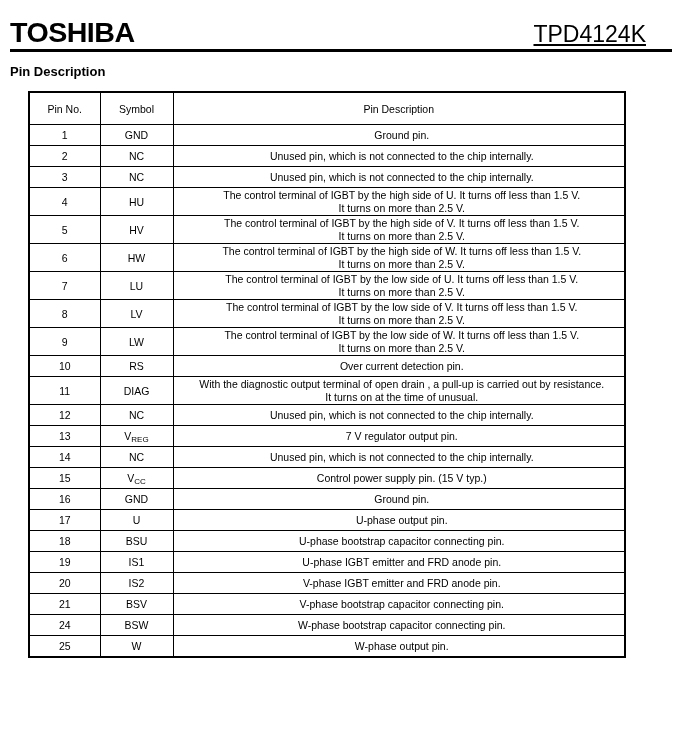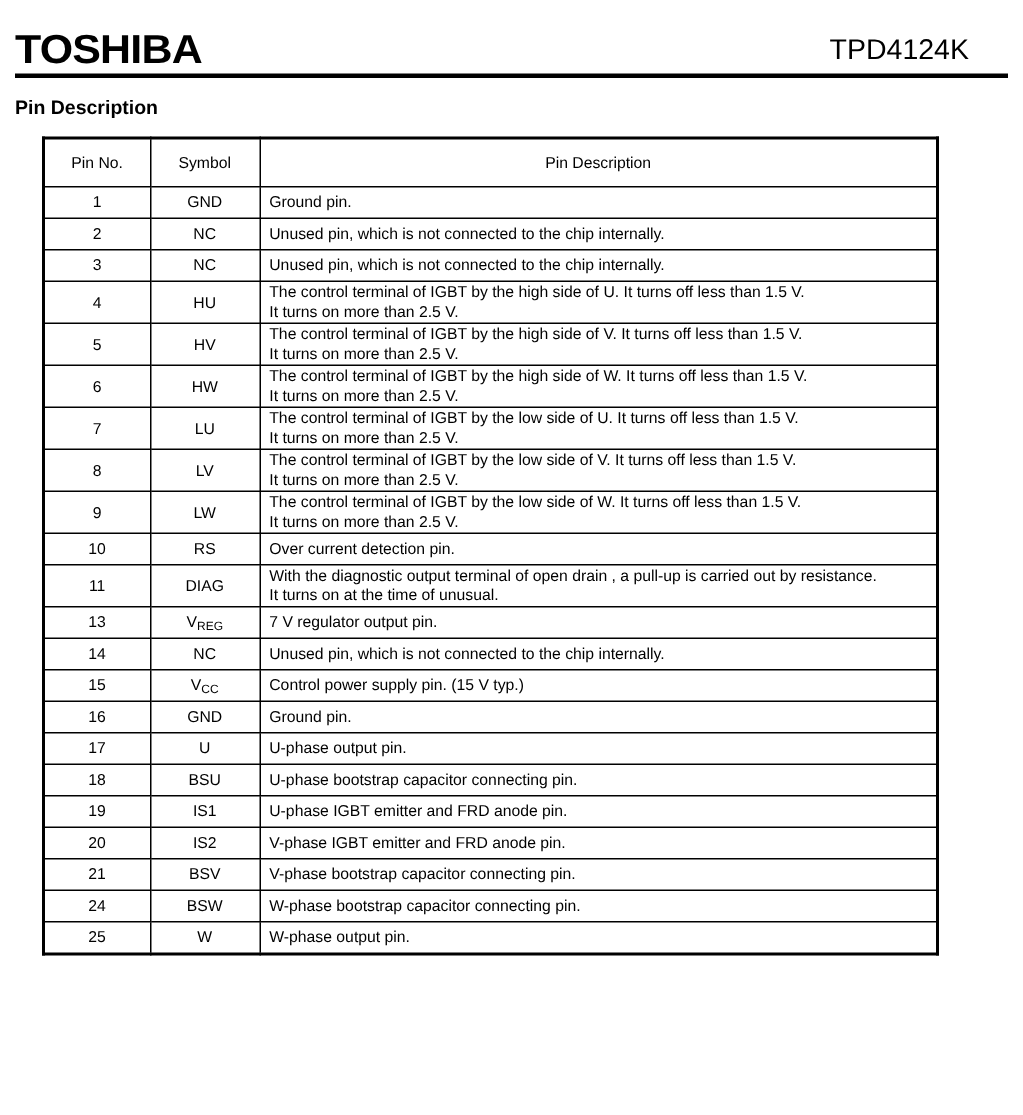--- a/index.html
+++ b/index.html
@@ -34,24 +34,25 @@
     letter-spacing: -0.5px;
     line-height: 28px;
     color: #000000;
     transform: scaleX(1.06);
     transform-origin: left center;
   }
   .part-number {
     position: absolute;
     right: 10px;
     top: 24px;
-    font-size: 19px;
+    font-size: 23px;
     line-height: 20px;
     color: #000000;
     white-space: nowrap;
+    text-decoration: underline;
   }
   .header-rule {
     position: absolute;
     left: 10px;
     top: 49px;
     width: 662px;
     height: 3px;
     background: #000000;
   }
 
@@ -101,21 +102,21 @@
     border-bottom: 2px solid #000000;
   }
   thead th.desc-head { text-align: center; }
 
   tbody td.cell-no,
   tbody td.cell-sym {
     text-align: center;
     white-space: nowrap;
   }
   tbody td.cell-desc {
-    text-align: left;
+    text-align: center;
     padding-left: 6px;
     line-height: 12.5px;
   }
   tbody tr.single td { height: 20px; }
   tbody tr.double td { height: 25px; }
 
   tbody tr.double td.cell-desc {
     padding-top: 1px;
     padding-bottom: 1px;
     vertical-align: middle;
@@ -233,20 +234,27 @@
         </tr>
         <tr class="double">
           <td class="cell-no">11</td>
           <td class="cell-sym">DIAG</td>
           <td class="cell-desc">
             <span class="desc-line">With the diagnostic output terminal of open drain , a pull-up is carried out by resistance.</span>
             <span class="desc-line">It turns on at the time of unusual.</span>
           </td>
         </tr>
         <tr class="single">
+          <td class="cell-no">12</td>
+          <td class="cell-sym">NC</td>
+          <td class="cell-desc">
+            <span class="desc-line">Unused pin, which is not connected to the chip internally.</span>
+          </td>
+        </tr>
+        <tr class="single">
           <td class="cell-no">13</td>
           <td class="cell-sym"><span>V</span><sub>REG</sub></td>
           <td class="cell-desc">
             <span class="desc-line">7 V regulator output pin.</span>
           </td>
         </tr>
         <tr class="single">
           <td class="cell-no">14</td>
           <td class="cell-sym">NC</td>
           <td class="cell-desc">

